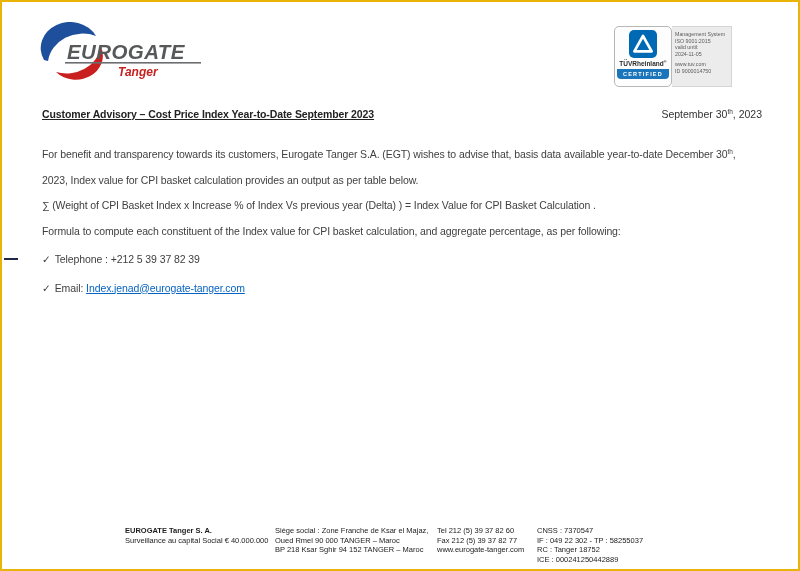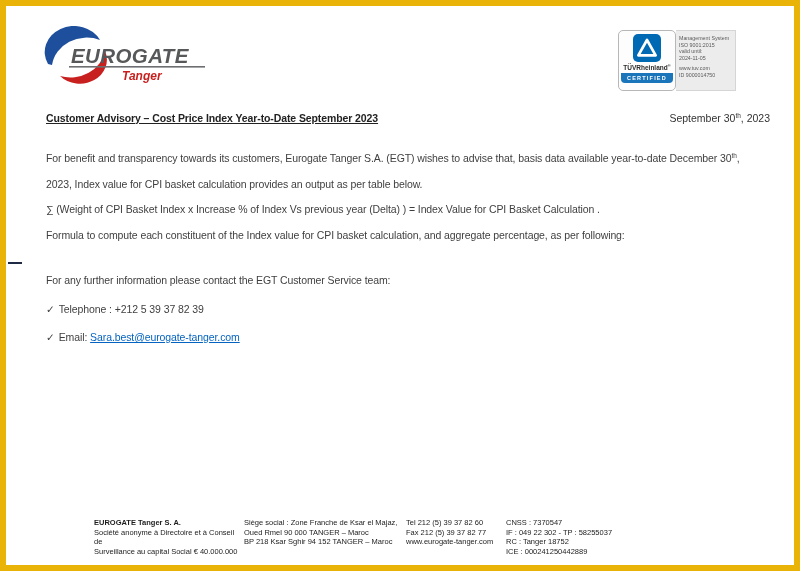--- a/index.html
+++ b/index.html
@@ -1,18 +1,18 @@
 <!DOCTYPE html>
 <html><head>
 <meta charset="utf-8">
 <style>
   html,body{margin:0;padding:0;background:#ffffff;}
   .page{
     position:relative;width:800px;height:571px;background:#ffffff;
-    border:6px solid #eab308;box-sizing:border-box;overflow:hidden;
+    border:2px solid #eab308;box-sizing:border-box;overflow:hidden;
     font-family:"Liberation Sans",sans-serif;color:#3f3f3f;
   }
   
   .logo{position:absolute;left:36px;top:20px;width:168px;height:64px;}
   
   .badge{position:absolute;left:612px;top:24px;width:120px;height:61px;display:flex;}
   .badge-card{
     width:58px;background:#fdfdfd;border:1px solid #b7b7b7;border-radius:5px;
     display:flex;flex-direction:column;align-items:center;padding:3px 2px 0;box-sizing:border-box;
   }
@@ -22,36 +22,36 @@
   .certified-bar{
     width:100%;height:10px;background:#1b75bb;color:#ffffff;border-radius:0 0 4px 4px;
     font-size:5.5px;letter-spacing:1.2px;display:flex;align-items:center;justify-content:center;margin-top:2px;font-weight:bold;
   }
   .badge-panel{
     width:60px;background:#ececec;border:1px solid #d5d5d5;border-left:none;
     box-sizing:border-box;padding:4px 3px;font-size:5.3px;line-height:6.6px;color:#5a5a5a;
   }
   .badge-panel .grp{margin-bottom:4px;}
   
-  .title-row{position:absolute;left:40px;top:106px;right:24px;display:flex;justify-content:space-between;align-items:baseline;gap:28px;}
+  .title-row{position:absolute;left:40px;top:106px;right:36px;display:flex;justify-content:space-between;align-items:baseline;gap:28px;}
   .doc-title{font-size:10.5px;font-weight:bold;color:#222222;text-decoration:underline;letter-spacing:-0.1px;}
   .doc-date{font-size:10.5px;color:#333333;}
   .doc-date sup,.body sup{font-size:6.5px;vertical-align:super;line-height:0;}
   
   .body{position:absolute;left:40px;top:140px;width:700px;font-size:10.5px;line-height:25.5px;letter-spacing:-0.1px;}
   .body p{margin:0;}
   .contact-intro{margin-top:20px !important;}
   .check-line{margin-top:3px !important;}
   .closing{margin-top:17px !important;}
   .check{margin-right:4px;color:#3f3f3f;}
   a.email-link{color:#0563c1;text-decoration:underline;}
   .margin-dash{position:absolute;left:2px;top:256px;width:14px;height:2px;background:#1f2a44;}
   
   .footer{position:absolute;left:0;top:512px;width:800px;font-size:7.5px;line-height:9.6px;color:#1c1c1c;}
-  .fcol{position:absolute;top:0;}
+  .fcol{position:absolute;top:12px;margin-left:35px;}
   .fcol1{left:88px;width:150px;}
   .fcol2{left:238px;width:164px;}
   .fcol3{left:400px;width:100px;}
   .fcol4{left:500px;width:150px;}
   .fcol .bold{font-weight:bold;}
 </style>
 </head>
 <body>
 
 <div class="page">
@@ -95,30 +95,28 @@
     <span class="doc-date"><span>September 30</span><sup>th</sup><span>, 2023</span></span>
   </div>
 
   <div class="margin-dash"></div>
 
   <div class="body">
     <p><span>For benefit and transparency towards its customers, Eurogate Tanger S.A. (EGT) wishes to advise that, basis data available year-to-date December 30</span><sup>th</sup><span>, 2023, Index value for CPI basket calculation provides an output as per table below.</span></p>
     <p>∑ (Weight of CPI Basket Index  x  Increase % of Index Vs previous year (Delta) ) = Index Value for CPI Basket Calculation .</p>
     <p>Formula to compute each constituent of the Index value for CPI basket calculation, and aggregate percentage, as per following:</p>
 
-    <p class="contact-intro">For any further information please contact the EGT Customer Service team:</p>
     <p class="check-line"><span class="check">✓</span><span>Telephone : +212 5 39 37 82 39</span></p>
-    <p class="check-line"><span class="check">✓</span><span>Email:</span> <a class="email-link" href="#">Sara.best@eurogate-tanger.com</a></p>
+    <p class="check-line"><span class="check">✓</span><span>Email:</span> <a class="email-link" href="#">Index.jenad@eurogate-tanger.com</a></p>
 
   </div>
 
   <div class="footer">
     <div class="fcol fcol1">
       <div class="bold">EUROGATE Tanger S. A.</div>
-      <div>Société anonyme à Directoire et à Conseil de</div>
       <div>Surveillance au capital Social € 40.000.000</div>
     </div>
     <div class="fcol fcol2">
       <div>Siège social : Zone Franche de Ksar el Majaz,</div>
       <div>Oued Rmel  90 000 TANGER – Maroc</div>
       <div>BP 218 Ksar Sghir  94 152 TANGER – Maroc</div>
     </div>
     <div class="fcol fcol3">
       <div>Tel 212 (5) 39 37 82 60</div>
       <div>Fax 212 (5) 39 37 82 77</div>

